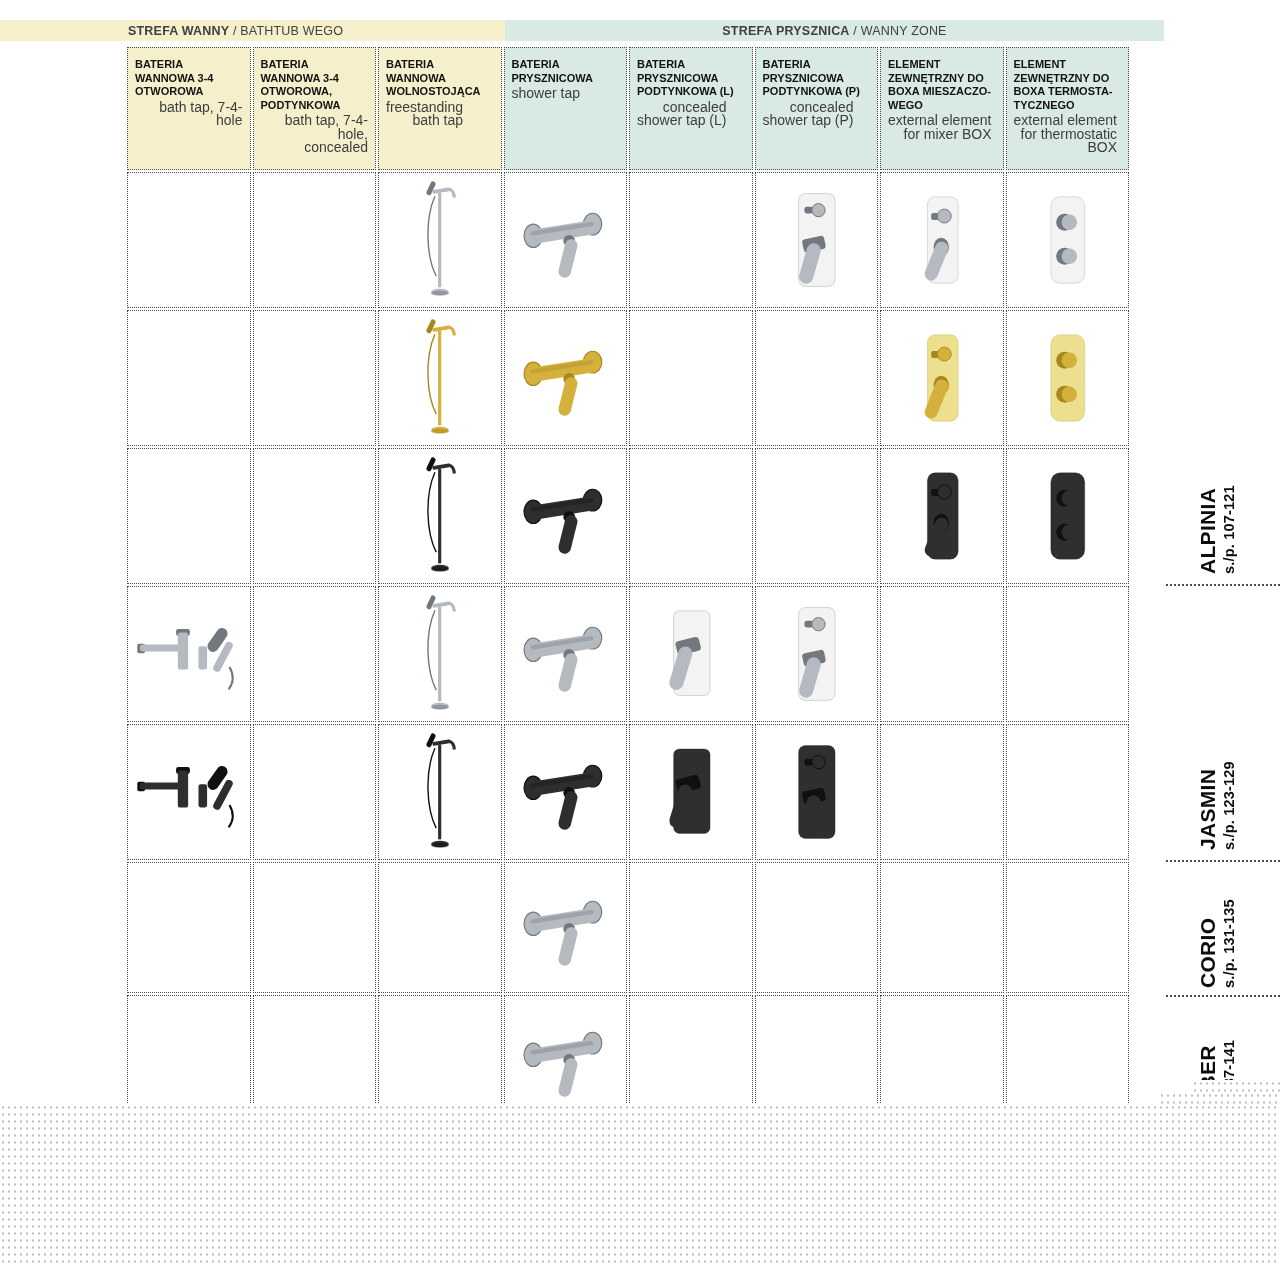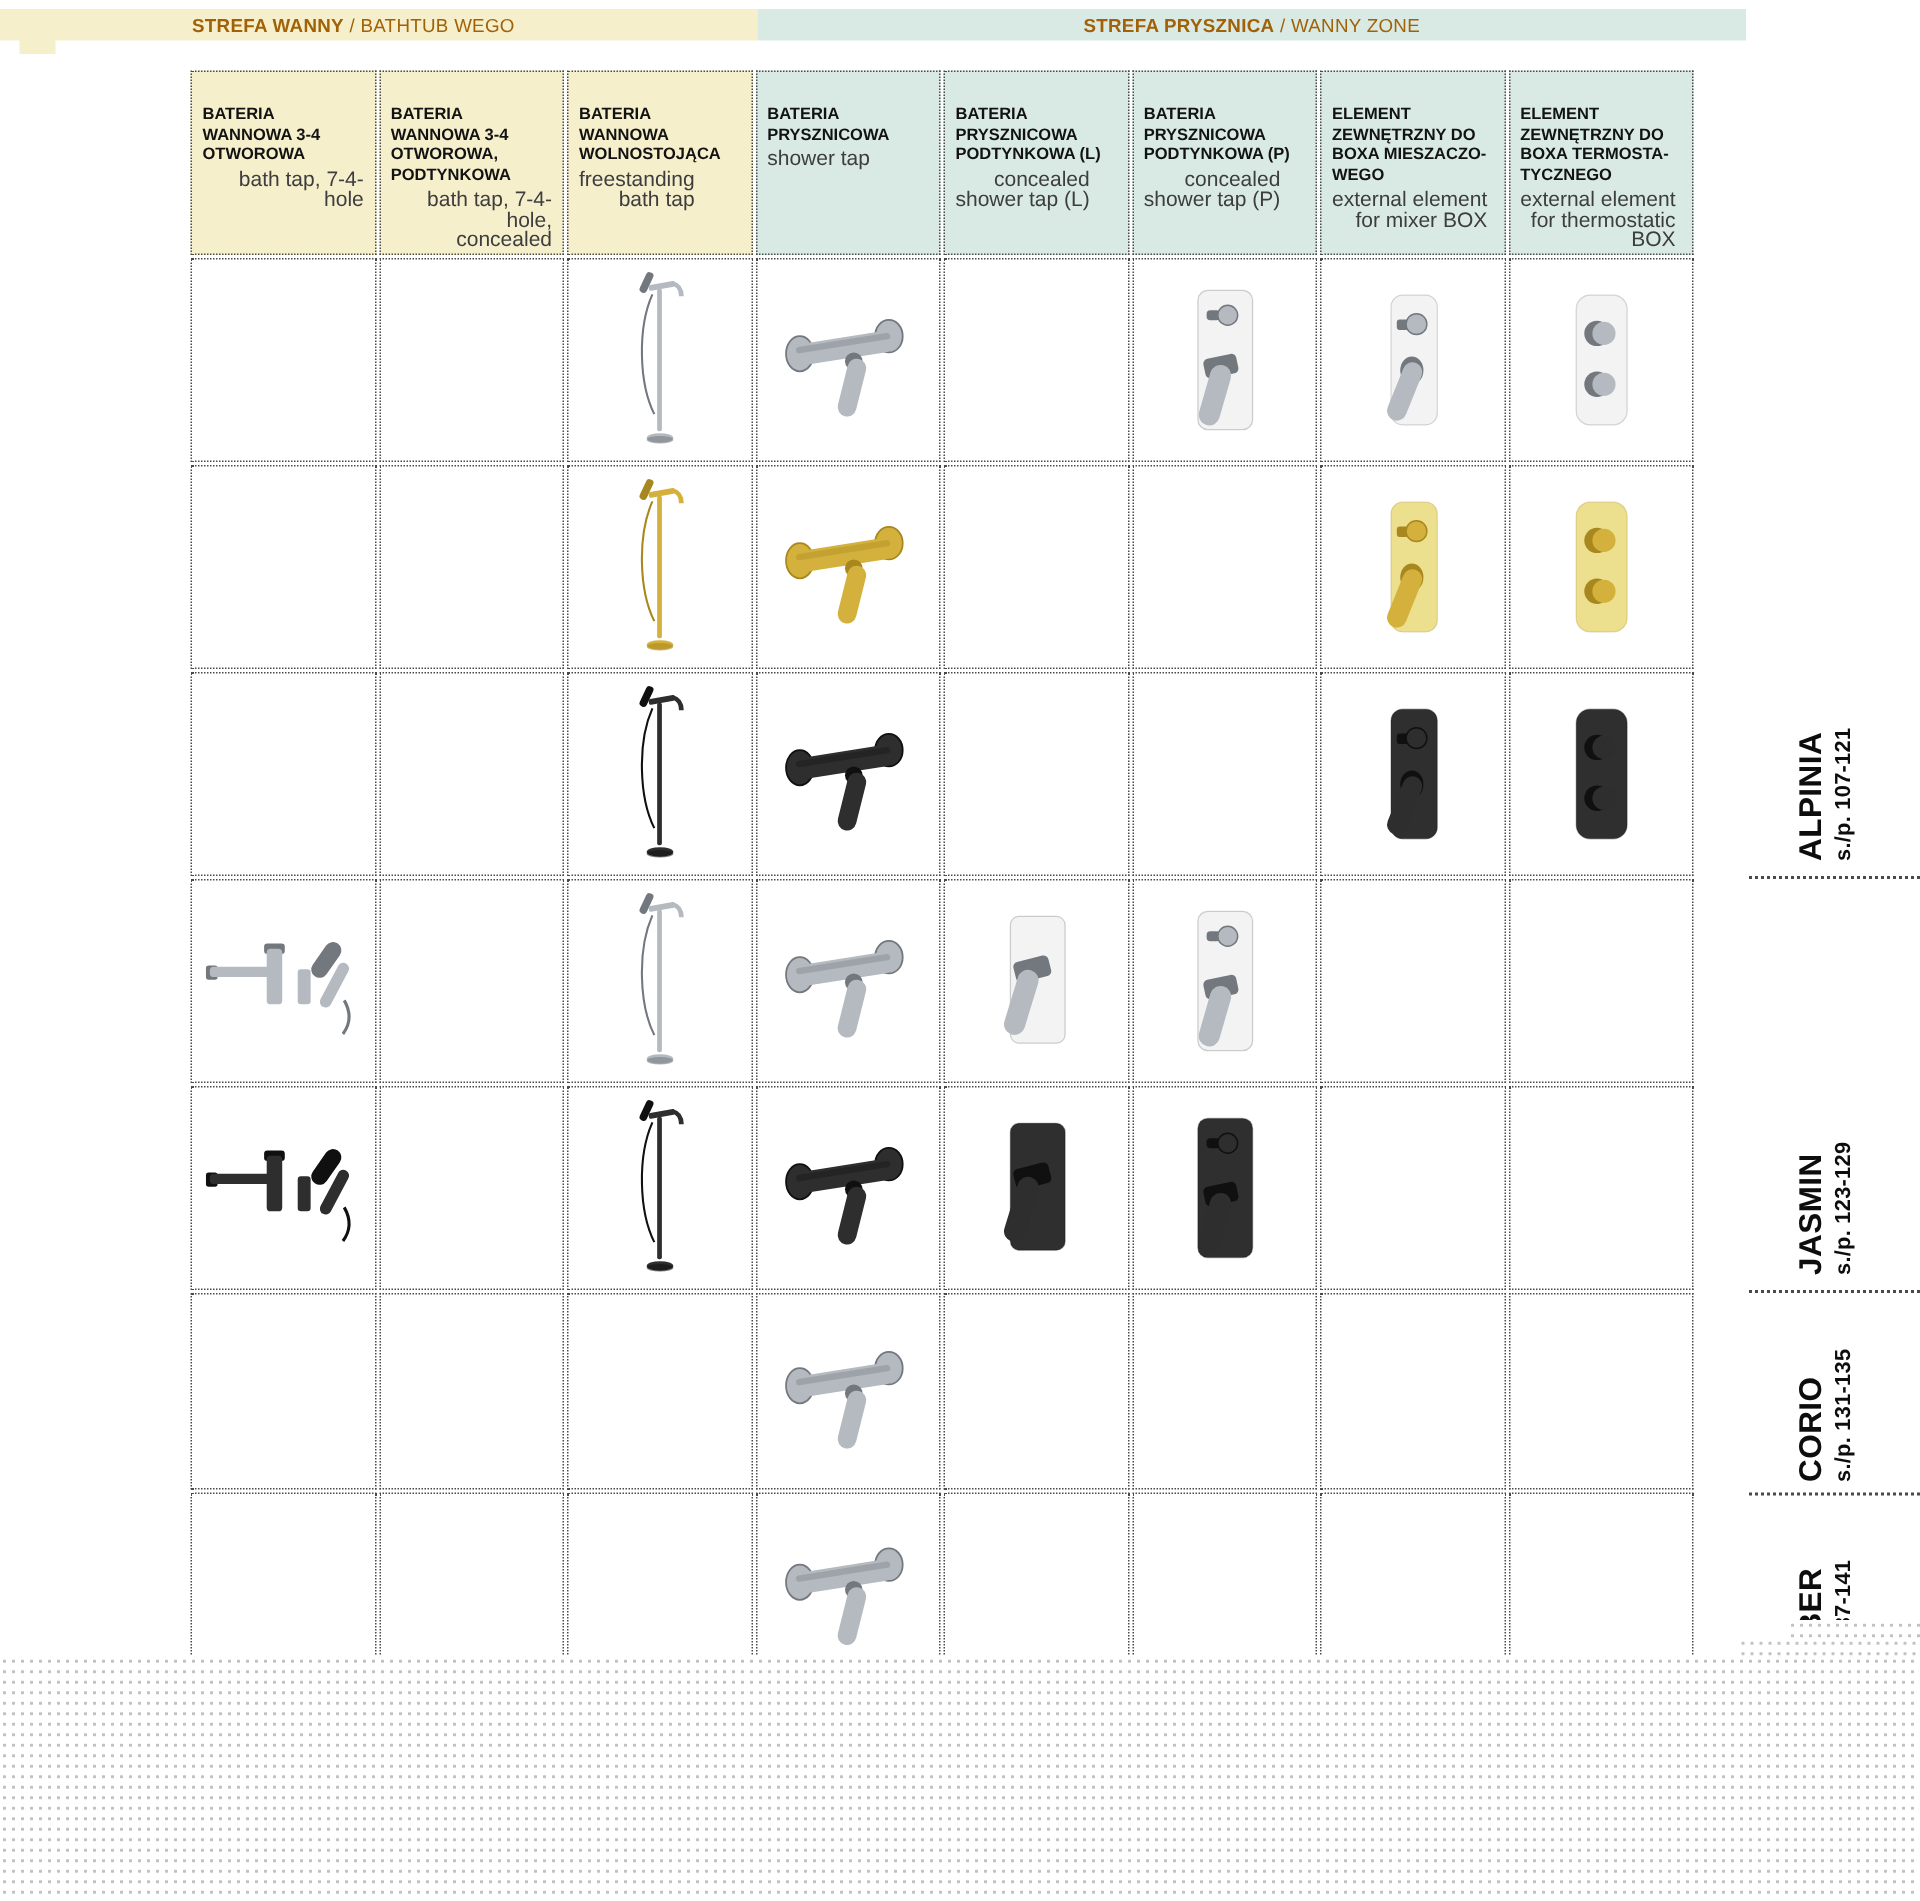--- a/index.html
+++ b/index.html
@@ -3,38 +3,38 @@
 <meta charset="utf-8">
 <style>
   * { margin:0; padding:0; box-sizing:border-box; }
   html,body { background:#fff; }
   #page {
     position:relative; width:1280px; height:1267px; overflow:hidden;
     background:#fff; font-family:"Liberation Sans", sans-serif;
   }
 
   
-  .band { position:absolute; top:6px; height:21px; display:flex; align-items:center;
-          font-size:12.5px; color:#a16207; letter-spacing:.2px; }
+  .band { position:absolute; top:20px; height:21px; display:flex; align-items:center;
+          font-size:12.5px; color:#404040; letter-spacing:.2px; }
   .band b { font-weight:bold; }
   .band span { white-space:pre; }
   #band-bath   { left:0;   width:505px; background:#f6efcc; padding-left:128px; }
   #band-shower { left:505px; width:659px; background:#d9eae5; justify-content:center; }
   #corner-accent { position:absolute; left:13px; top:22px; width:24px; height:14px; background:#f6efcc; }
 
   
   #grid {
     position:absolute; left:127px; top:47px; z-index:1;
     display:grid;
     grid-template-columns:repeat(8, 123.5px);
     grid-template-rows:123px repeat(5, 136px) 131px 128px;
     gap:2px;
   }
   .hcell {
-    border:1px dotted #4a4a4a; padding:22px 7px;
+    border:1px dotted #4a4a4a; padding:10px 7px;
     display:flex; flex-direction:column; align-items:flex-start;
   }
   .z-bath   { background:#f6efcc; }
   .z-shower { background:#d9eae5; }
   .hpl { font-weight:bold; font-size:11px; line-height:13.5px; color:#121212; white-space:pre-line; }
   .hen { font-size:14px; line-height:13.5px; color:#3d3d3d; white-space:pre-line; margin-top:2px;text-align:right; }
   .cell {
     border:1px dotted #4a4a4a; background:#fff;
     display:flex; align-items:center; justify-content:center;
   }

